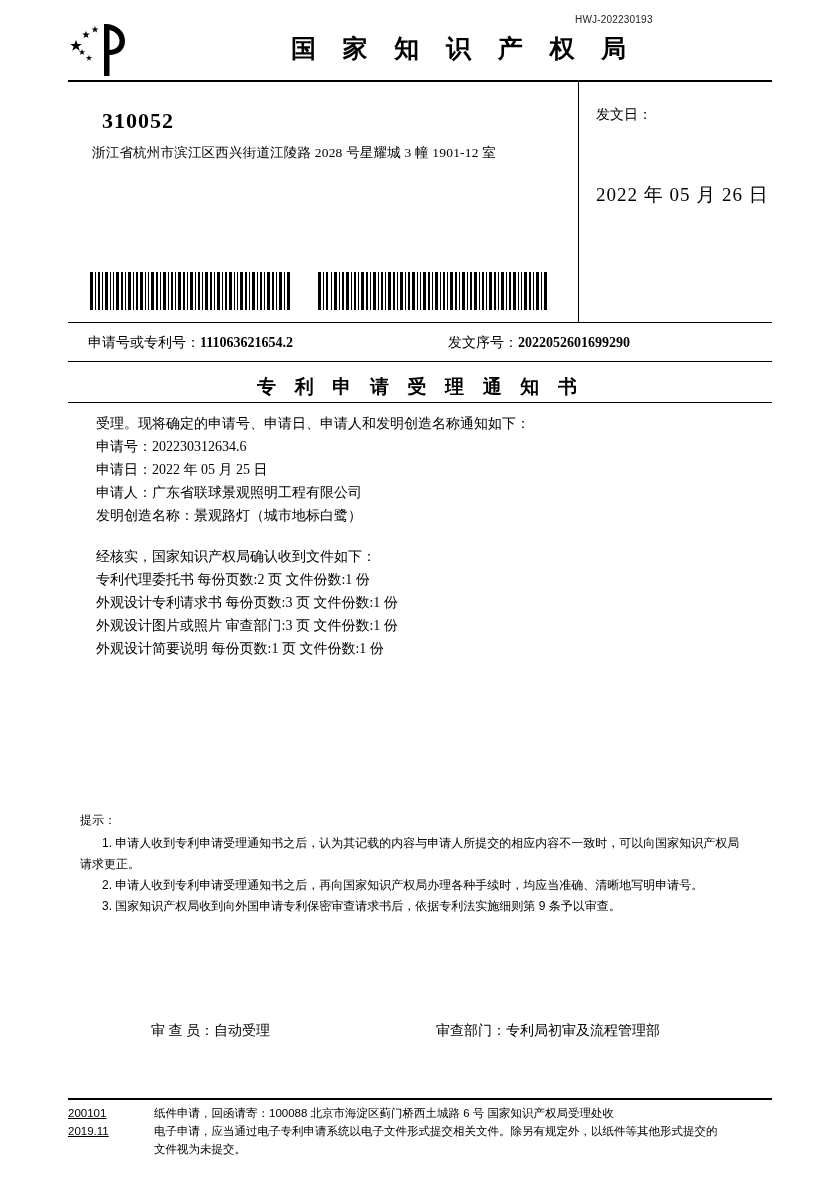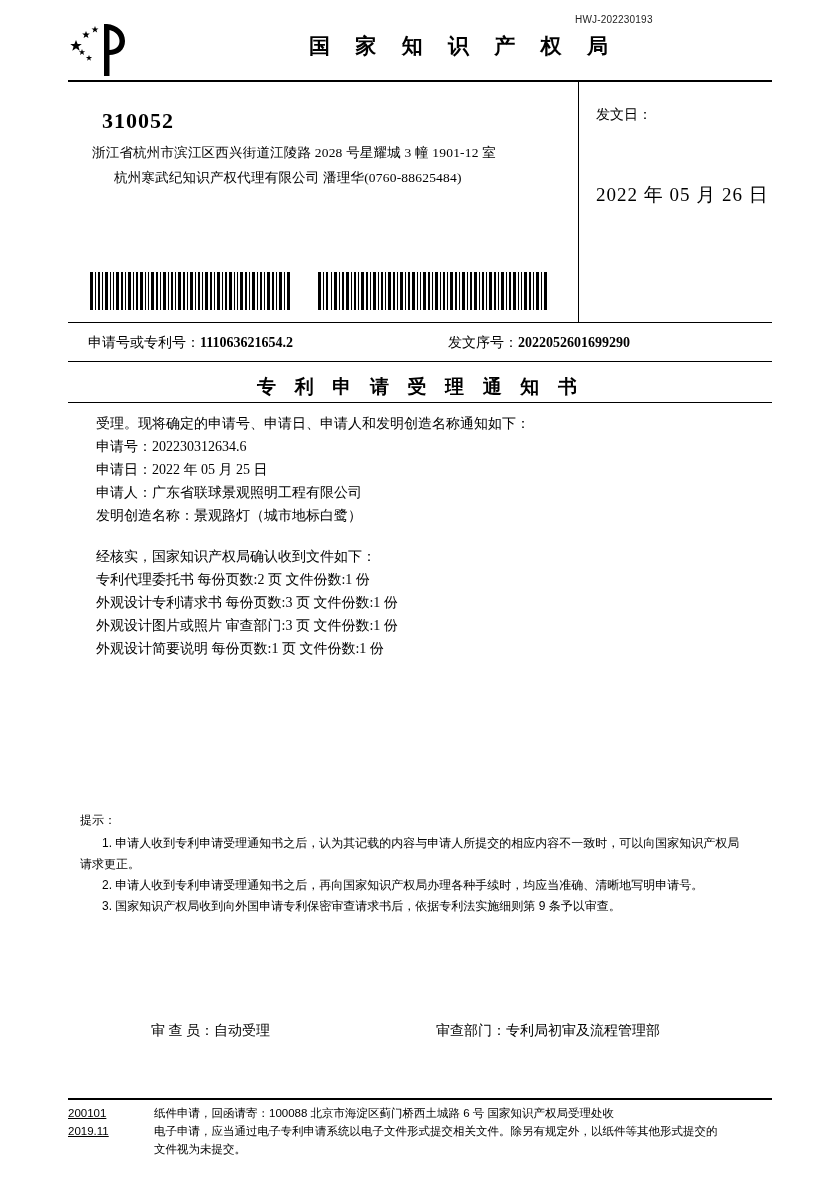--- a/index.html
+++ b/index.html
@@ -47,21 +47,21 @@
     top: 0px;
     width: 62px;
     height: 56px;
   }
   .org-title {
     position: absolute;
     left: 180px;
     top: 10px;
     width: 430px;
     text-align: center;
-    font-size: 21px;
+    font-size: 25px;
     font-weight: bold;
     letter-spacing: 9px;
     font-family: "DejaVu Sans", "Liberation Sans", sans-serif;
   }
   .rule {
     position: absolute;
     background: #000;
   }
   .rule-top {
     left: 68px;
@@ -287,21 +287,20 @@
     </div>
     <div class="org-title">国 家 知 识 产 权 局</div>
   </div>
   <div class="rule rule-top"></div>
 
   <div class="addr-box">
     <div class="vline"></div>
 
     <div class="postcode">310052</div>
     <div class="addr-line1">浙江省杭州市滨江区西兴街道江陵路 2028 号星耀城 3 幢 1901-12 室</div>
-    <div class="addr-line2">杭州寒武纪知识产权代理有限公司  潘理华(0760-88625484)</div>
 
     <div class="issue-label">发文日：</div>
     <div class="issue-date">2022 年 05 月 26 日</div>
 
     <div class="barcode barcode-1">
       <svg viewBox="0 0 200 38" preserveAspectRatio="none" aria-hidden="true">
         <g fill="#000">
           <rect x="0" y="0" width="3" height="38"></rect>
             <rect x="5" y="0" width="1" height="38"></rect>
           <rect x="8" y="0" width="2" height="38"></rect>

